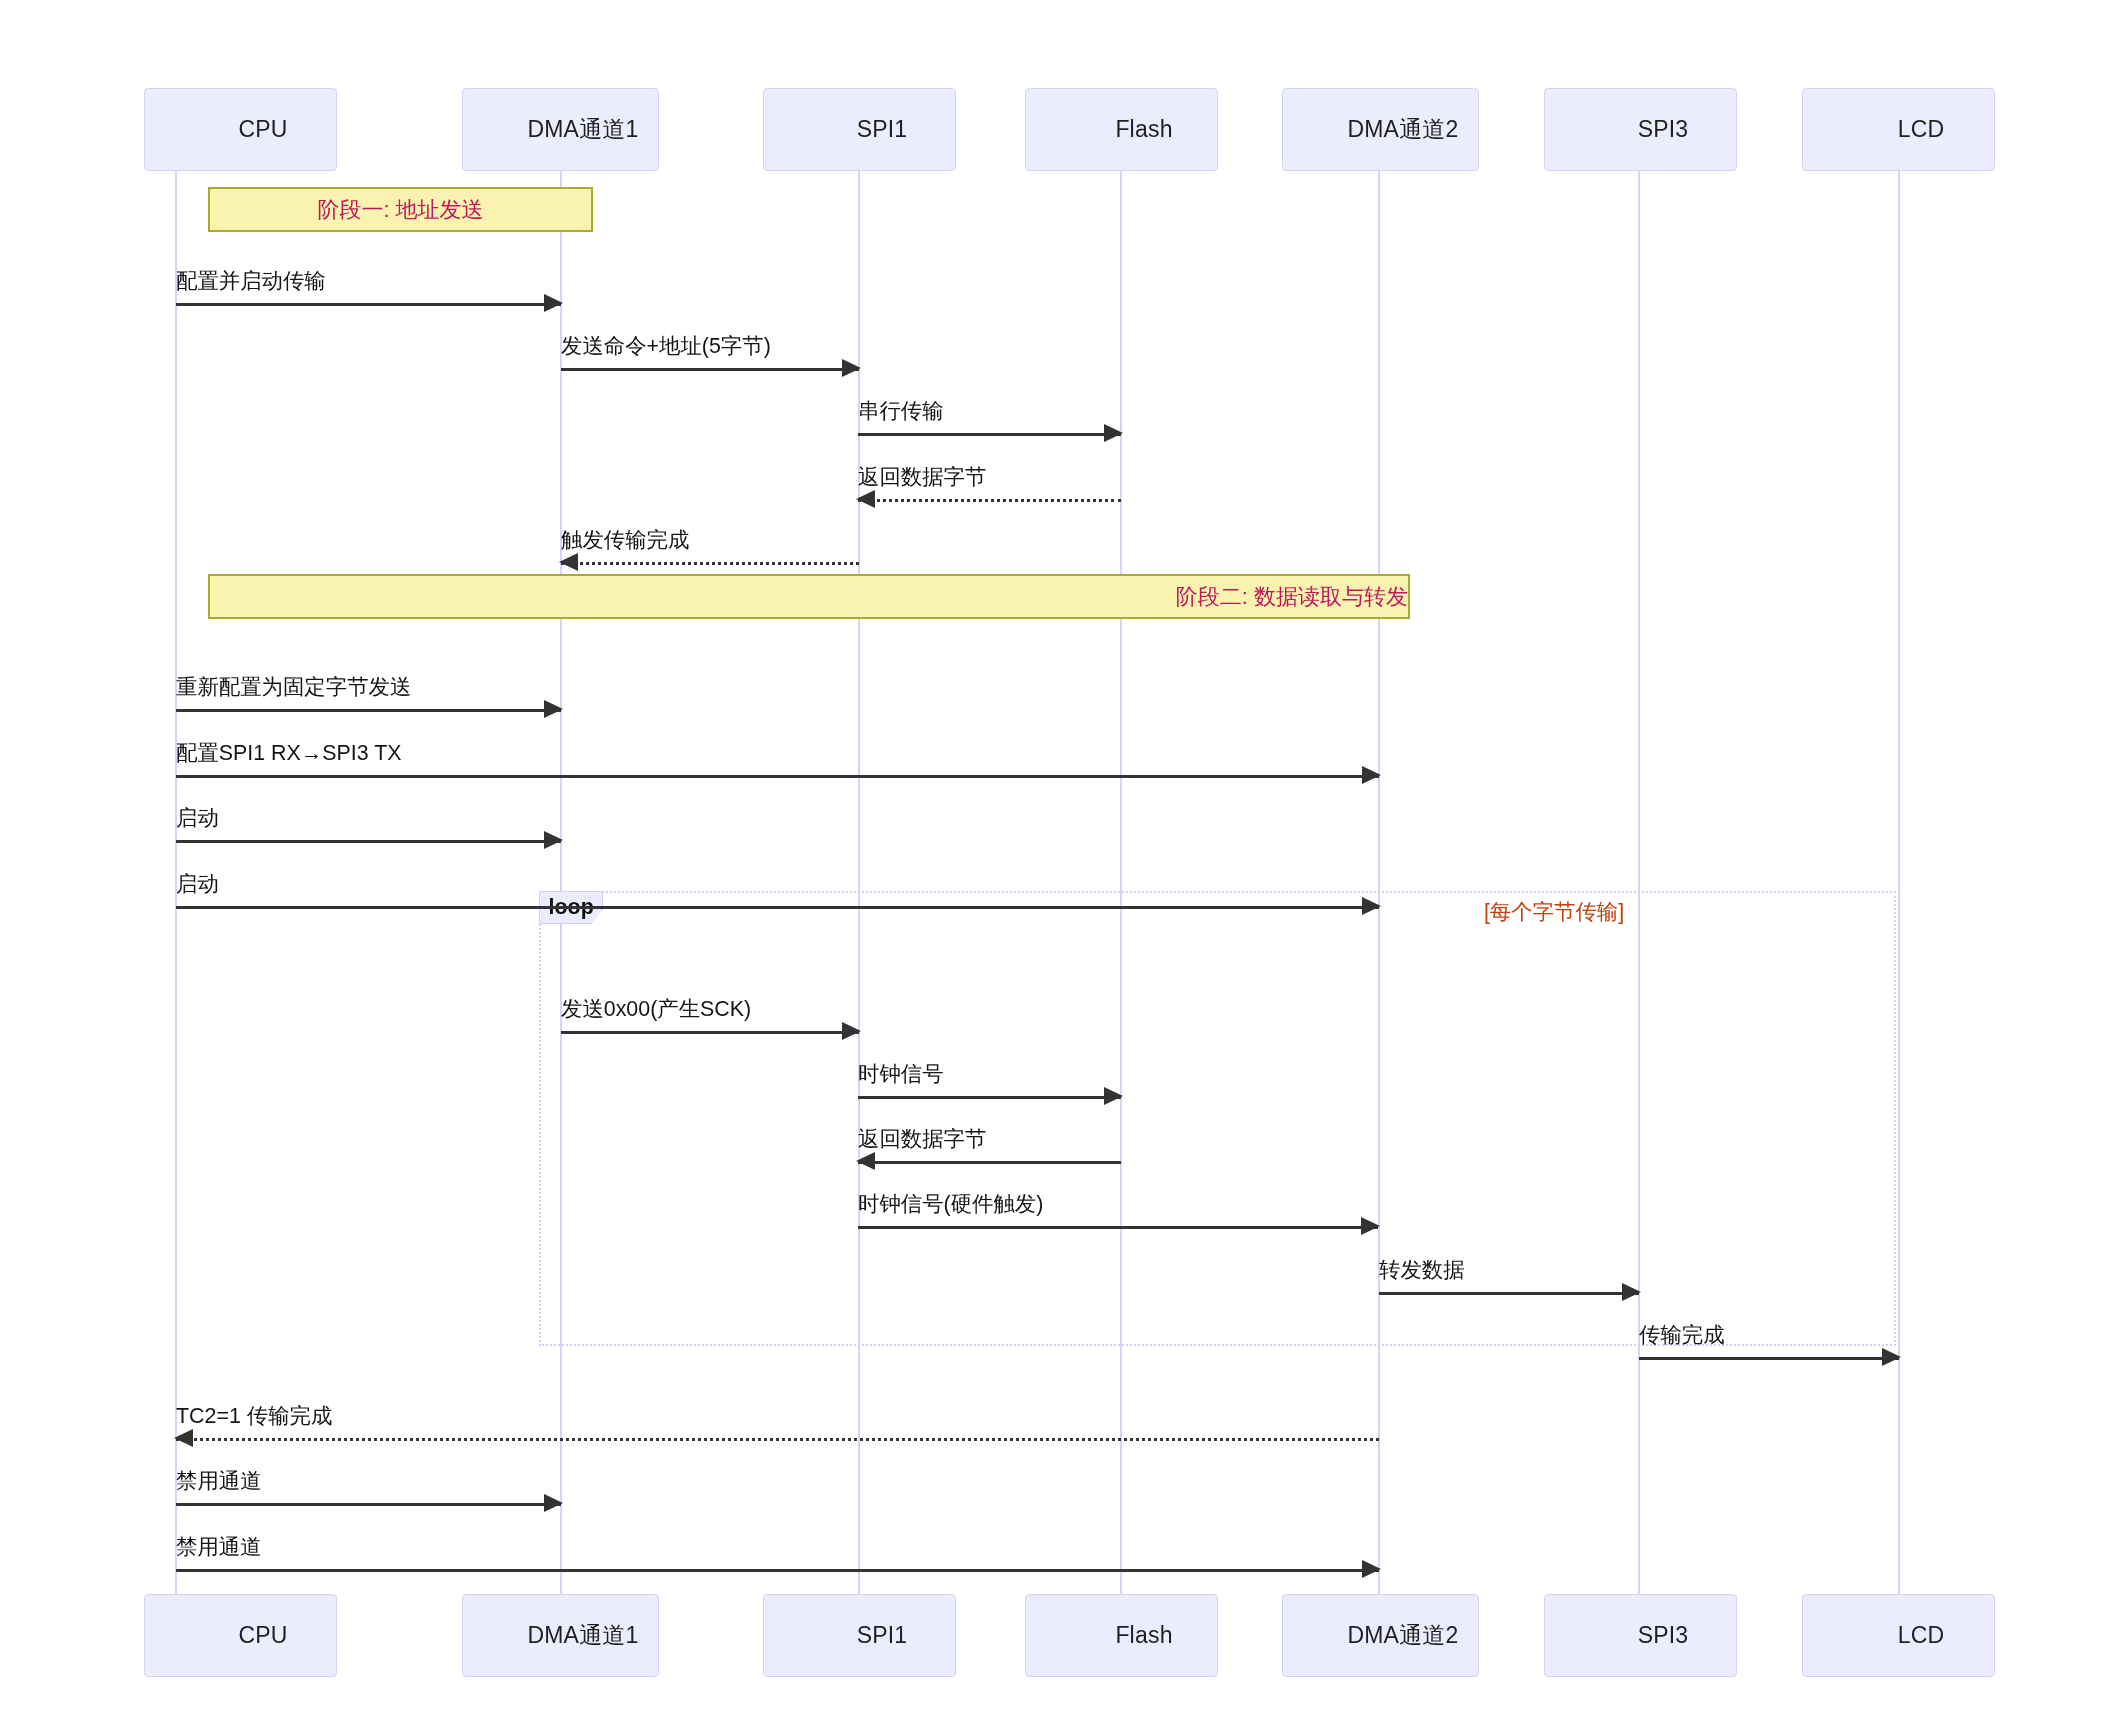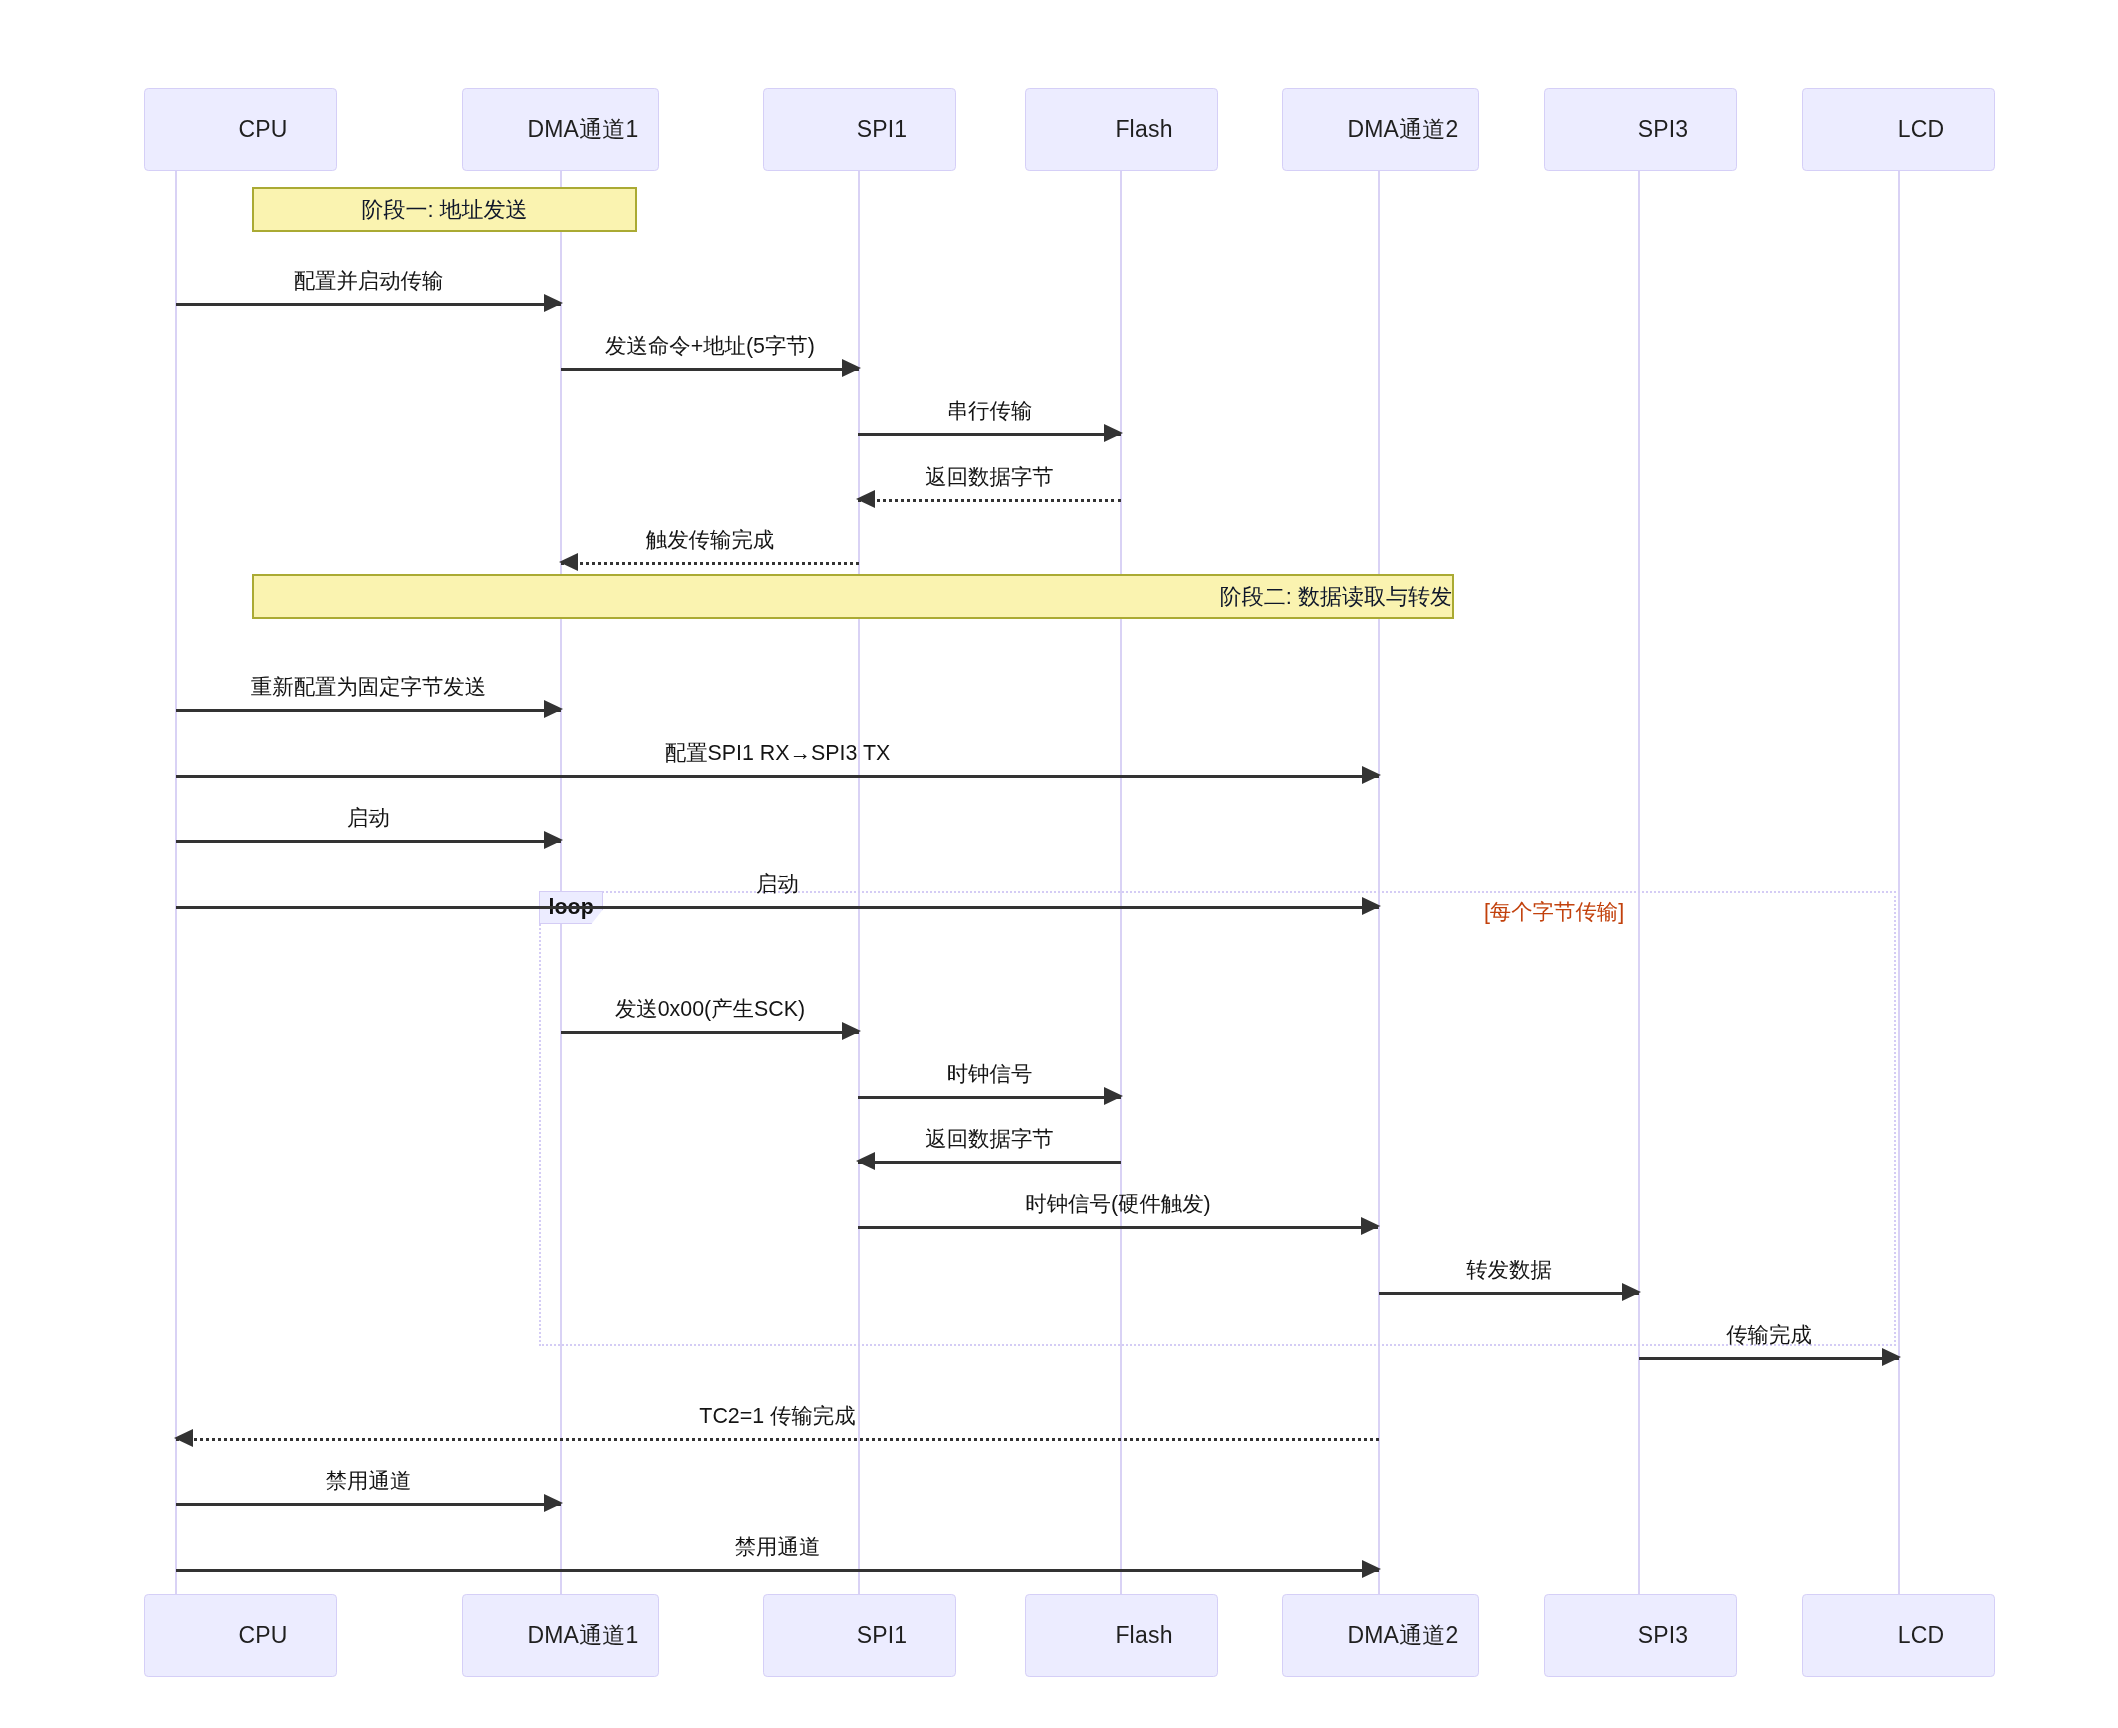--- a/index.html
+++ b/index.html
@@ -22,22 +22,21 @@
     width:2.1px;
     background:#D9D2F5;
   }
   .note{
     position:absolute;
     background:#FAF3B0;
     border:2.1px solid #AAAA33;
     box-sizing:border-box;
     display:flex;align-items:center;justify-content:center;
     font-size:22px;
-    color:#0f172a;
-    margin-left:44px;
+    color:#be185d;
   }
   .msg{position:absolute;height:0;}
   .msg .line{
     position:absolute;left:0;right:0;top:0;height:0;
     border-top:3px solid #333333;
   }
   .msg.dashed .line{
     border-top:3px dotted #333333;
   }
   .msg .head{
@@ -52,21 +51,21 @@
   .msg.left .head{
     left:-1.7px;
     border-top:9px solid transparent;
     border-bottom:9px solid transparent;
     border-right:19px solid #333333;
   }
   .msg .label{
     position:absolute;
     left:0;right:0;
     bottom:7.7px;
-    text-align:center;
+    text-align:left;
     font-size:21.4px;
     color:#141414;
     white-space:nowrap;
   }
   .loopbox{
     position:absolute;
     border:2.1px dotted #D4CCF5;
     box-sizing:border-box;
   }
   .looptag{

